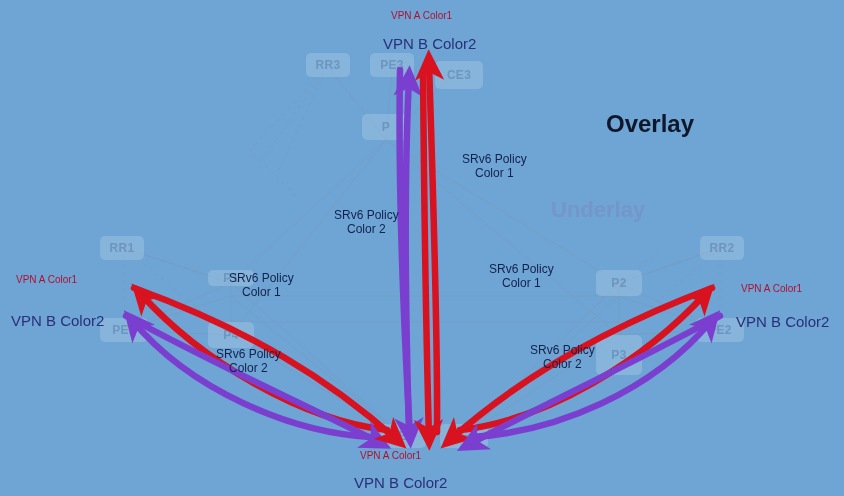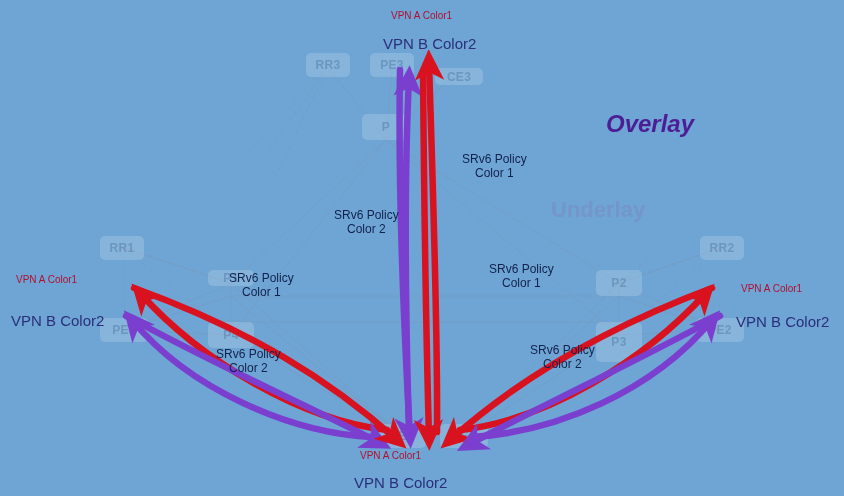--- a/index.html
+++ b/index.html
@@ -55,24 +55,23 @@
   .lbl-vpn-b {
     color: #2b2f7a;
     font-size: 15px;
   }
   .lbl-policy {
     color: #13214d;
     font-size: 12px;
     text-align: center;
   }
   .lbl-overlay {
-    color: #4c1d95;
+    color: #0f172a;
     font-size: 24px;
     font-weight: bold;
-    font-style: italic;
   }
   .lbl-underlay {
     color: rgba(120, 140, 195, 0.62);
     font-size: 22px;
     font-weight: bold;
   }
   .ctr { text-align: center; }
 </style>
 </head>
 <body>
@@ -126,21 +125,21 @@
       <path d="M660,250 L600,300"></path>
     </g>
   </svg>
 
   <div class="node-box" style="left:306px;top:53px;width:44px;height:24px;">
     <span>RR3</span>
   </div>
   <div class="node-box" style="left:370px;top:53px;width:44px;height:24px;">
     <span>PE3</span>
   </div>
-  <div class="node-box" style="left:435px;top:68px;width:48px;height:17px;">
+  <div class="node-box" style="left:435px;top:61px;width:48px;height:28px;">
     <span>CE3</span>
   </div>
   <div class="node-box" style="left:362px;top:114px;width:48px;height:26px;">
     <span>P</span>
   </div>
   <div class="node-box" style="left:100px;top:236px;width:44px;height:24px;">
     <span>RR1</span>
   </div>
   <div class="node-box" style="left:100px;top:318px;width:48px;height:24px;">
     <span>PE1</span>
@@ -153,21 +152,21 @@
   </div>
   <div class="node-box" style="left:700px;top:236px;width:44px;height:24px;">
     <span>RR2</span>
   </div>
   <div class="node-box" style="left:696px;top:318px;width:48px;height:24px;">
     <span>PE2</span>
   </div>
   <div class="node-box" style="left:596px;top:270px;width:46px;height:26px;">
     <span>P2</span>
   </div>
-  <div class="node-box" style="left:596px;top:322px;width:46px;height:40px;">
+  <div class="node-box" style="left:596px;top:335px;width:46px;height:40px;">
     <span>P3</span>
   </div>
   <div class="node-box" style="left:378px;top:424px;width:48px;height:24px;">
     <span>PE4</span>
   </div>
   <div class="node-box" style="left:440px;top:424px;width:48px;height:24px;">
     <span>CE2</span>
   </div>
 
   <svg id="overlay-layer" class="layer" viewBox="0 0 844 496">

